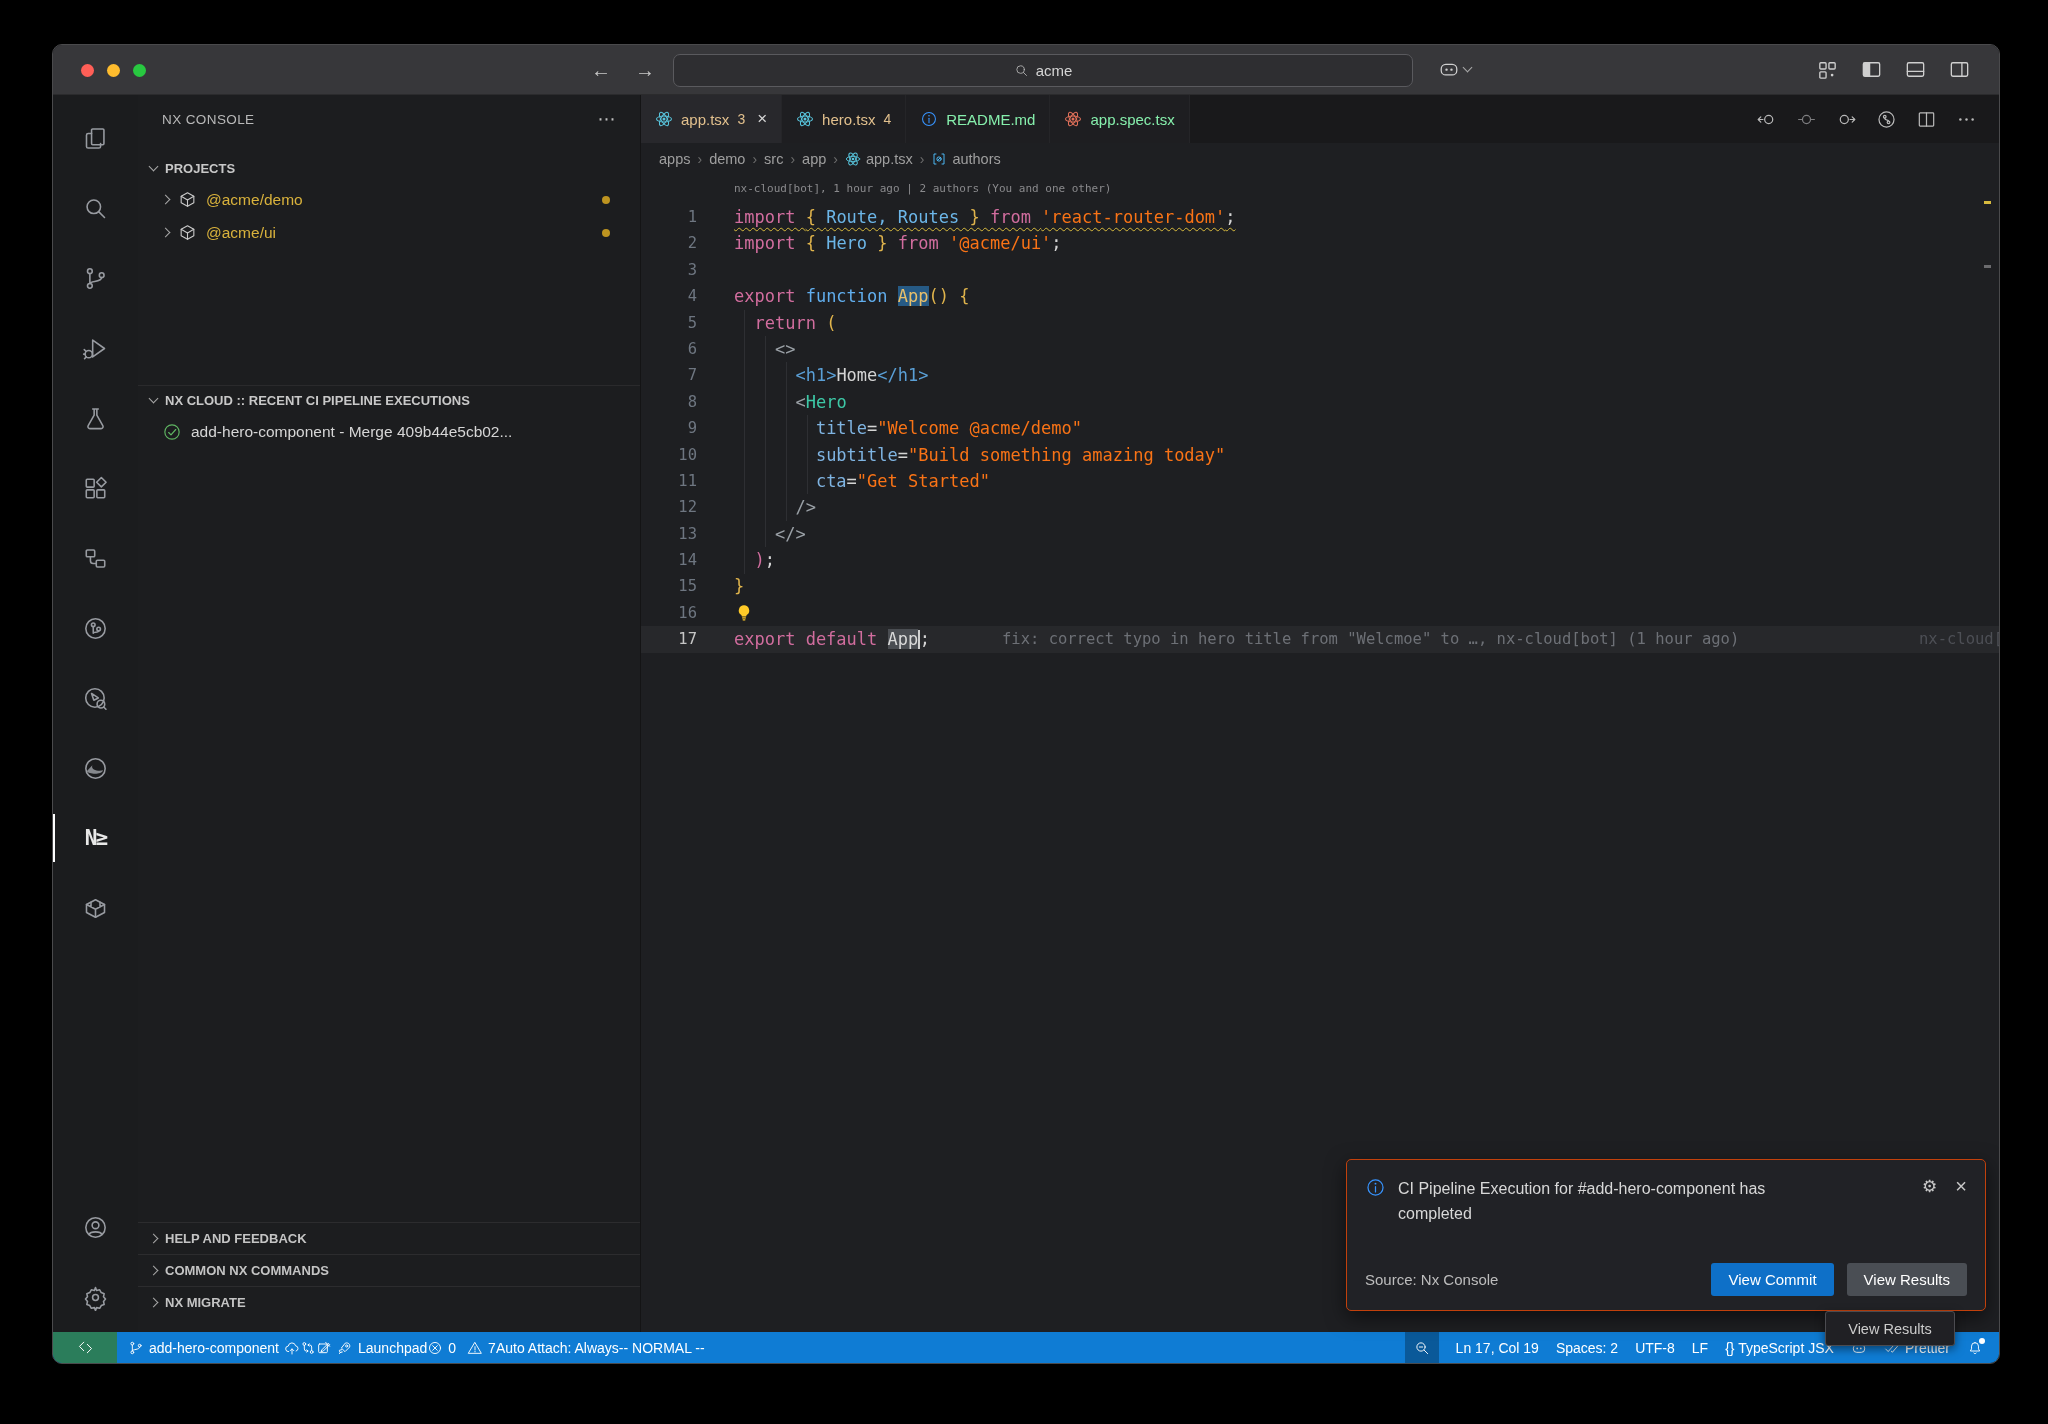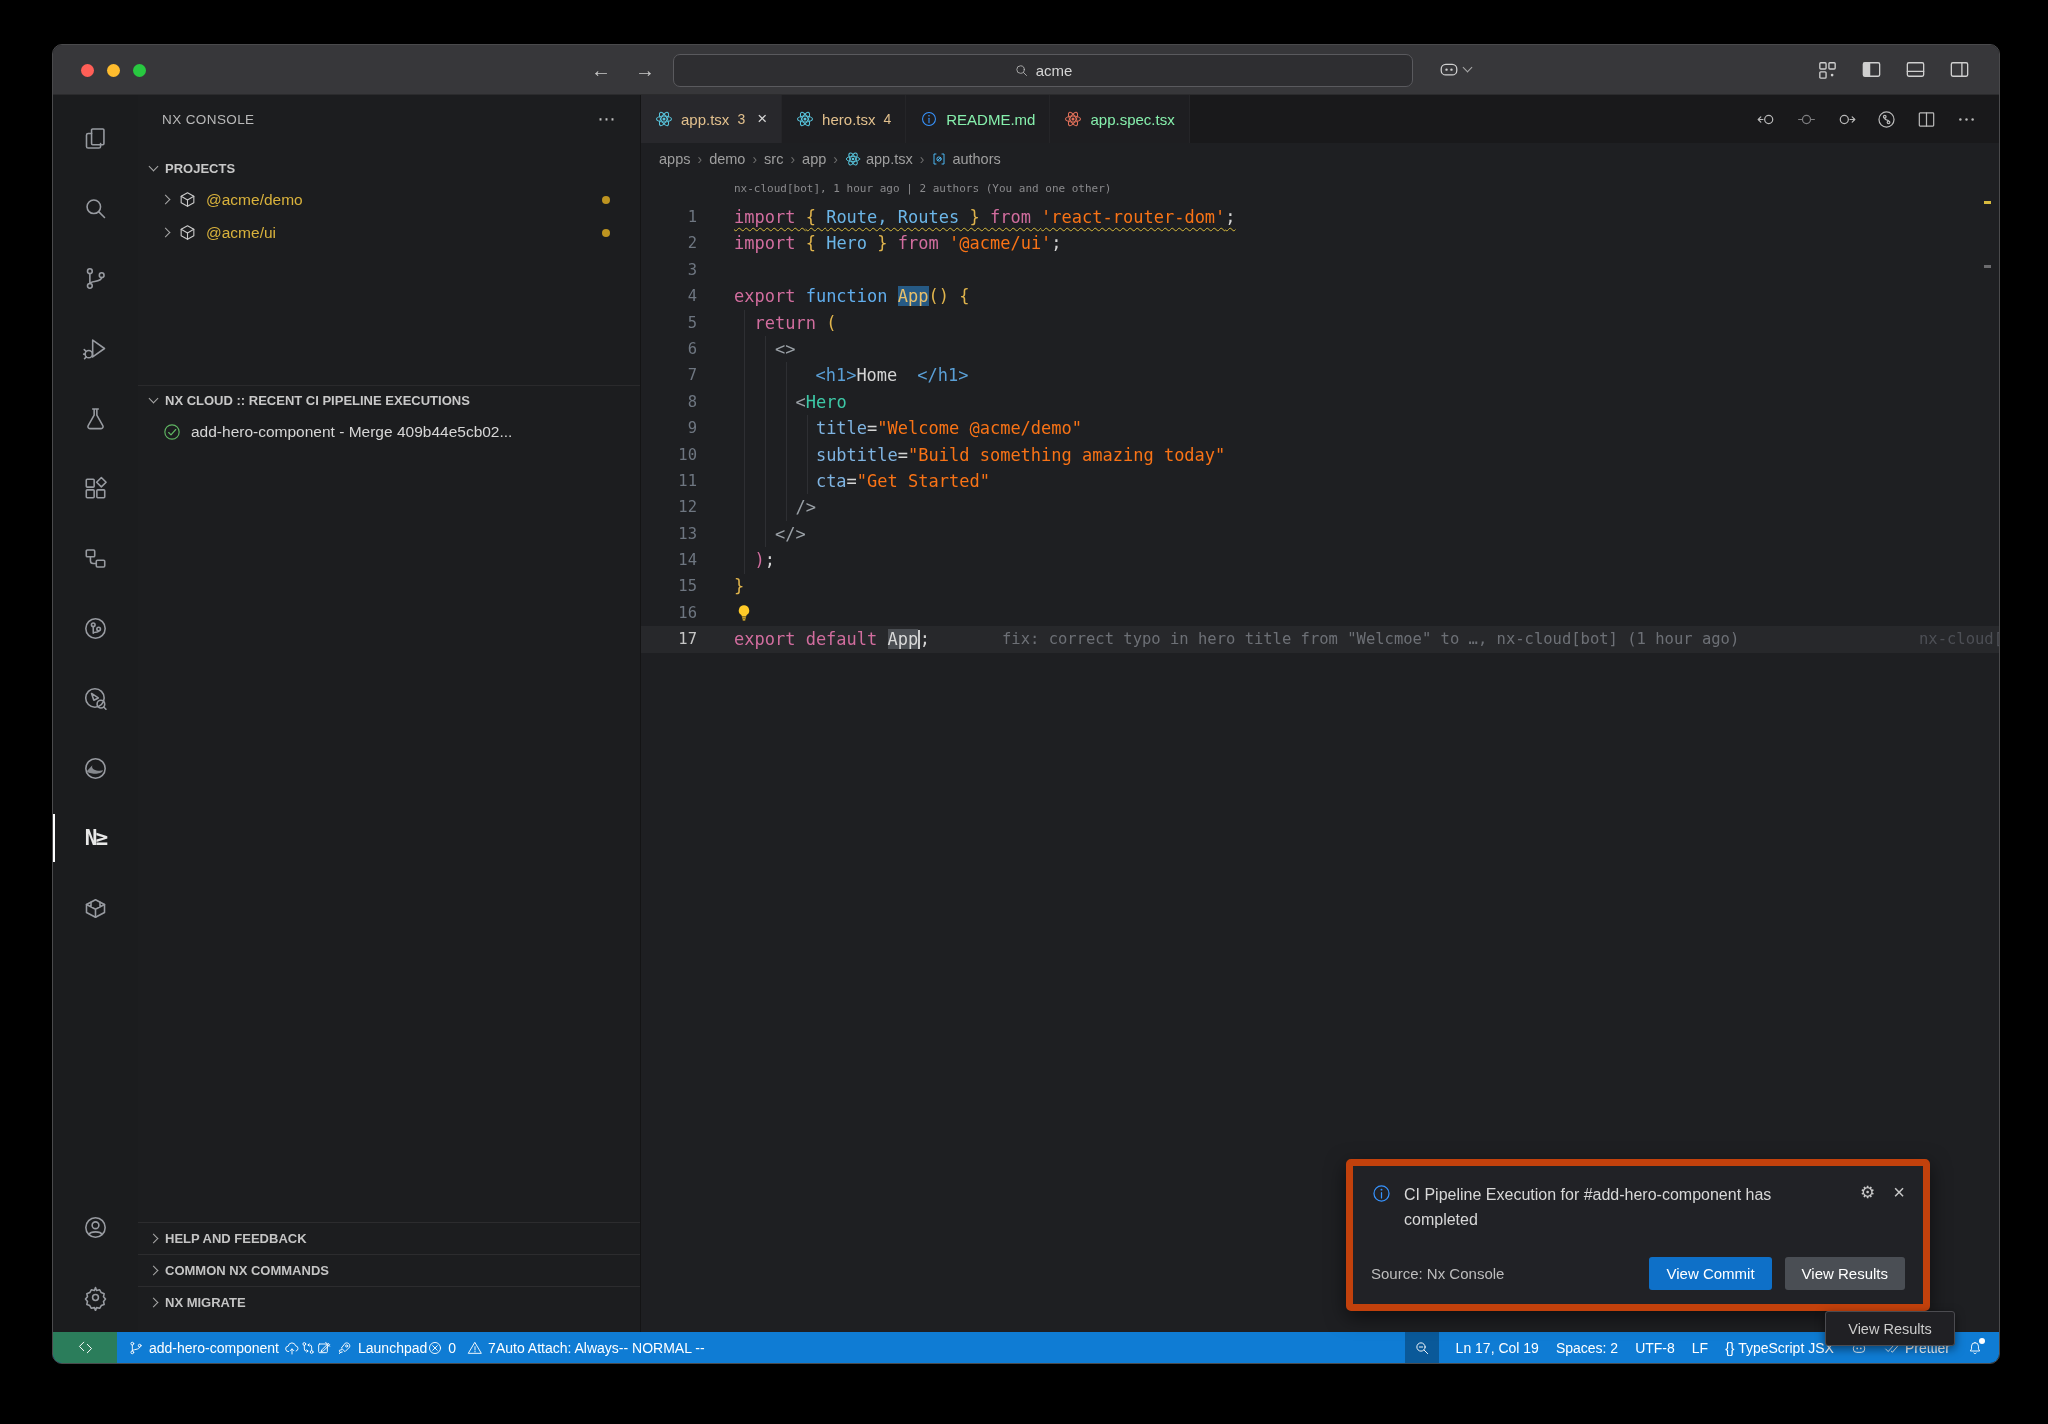--- a/index.html
+++ b/index.html
@@ -67,21 +67,21 @@
   
   .code{position:relative;flex:1;overflow:hidden;font-family:"DejaVu Sans Mono",monospace;font-size:17px;}
   .codelens{position:absolute;left:93px;top:7px;font-size:11px;color:#8a8a8d;font-family:"DejaVu Sans Mono",monospace;cursor:pointer;}
   .lines{position:absolute;left:0;top:29px;right:0;}
   .line{display:flex;height:26.4px;line-height:26.4px;white-space:pre;position:relative;}
   .line .ln{width:56px;text-align:right;color:#6e7681;font-size:15.5px;flex:0 0 auto;}
   .line .lc{margin-left:37px;color:#d4d4d4;}
   .line.current{background:rgba(255,255,255,.045);}
   .line.current .ln{color:#c6c6c6;}
   .tk-kw{color:#d16d9e;} .tk-kwb{color:#61aeee;} .tk-b{color:#e0b44c;} .tk-id{color:#6cb6e8;}
-  .tk-str{color:#f97316;} .tk-fg{color:#d4d4d4;} .tk-tag{color:#5a9fd6;margin-left:20px;} .tk-cmp{color:#3dc9a7;}
+  .tk-str{color:#f97316;} .tk-fg{color:#d4d4d4;} .tk-tag{color:#5a9fd6;} .tk-cmp{color:#3dc9a7;}
   .tk-attr{color:#7fb4e2;} .tk-pnc{color:#9aa0a6;} .tk-pink{color:#d16d9e;}
   .tk-defhl{color:#e8c06b;background:#265a85;}
   .tk-wordhl{color:#d8d8d8;background:#4a4d52;}
   .squig{text-decoration:underline wavy #d7ba3e 1px;text-underline-offset:4px;}
   .caret{display:inline-block;width:1.5px;height:19px;background:#d0d0d0;vertical-align:-4px;}
   .bulb{position:absolute;left:93px;top:3px;width:20px;height:20px;}
   .blame{color:#6d7076;font-size:15.5px;margin-left:72px;}
   .blame-overflow{position:absolute;right:0;width:80px;overflow:hidden;color:#4d4f55;font-size:15.5px;white-space:pre;height:26.4px;line-height:26.4px;}
   .guide{position:absolute;width:1px;background:#2e2f33;}
   .ruler-mark{position:absolute;right:8px;width:7px;height:3px;}
@@ -90,21 +90,21 @@
   .remote-box{width:64px;height:31px;background:#2b7d5b;display:flex;align-items:center;justify-content:center;flex:0 0 auto;cursor:pointer;}
   .remote-box .icon{width:17px;height:17px;}
   .sb-left{display:flex;align-items:center;gap:0;padding-left:11px;}
   .sb-right{margin-left:auto;display:flex;align-items:center;gap:17px;padding-right:16px;}
   .sb-item{display:flex;align-items:center;gap:5px;cursor:pointer;white-space:nowrap;}
   .sb-item .icon{width:16px;height:16px;}
   .sb-item.dark{background:rgba(0,0,0,.28);height:31px;padding:0 9px;}
   .belldot{position:absolute;width:6px;height:6px;border-radius:50%;background:#fff;right:-2px;top:-2px;}
   .relpos{position:relative;}
   
-  .toast{position:absolute;left:1293px;top:1114px;width:584px;height:152px;background:#212226;border:7px solid #c2410c;border-radius:5px;box-shadow:0 6px 20px rgba(0,0,0,.55);z-index:5;padding:16px 18px 14px 18px;color:#d8d8d8;}
+  .toast{position:absolute;left:1293px;top:1114px;width:640px;height:152px;background:#212226;border:1px solid #c2410c;border-radius:5px;box-shadow:0 6px 20px rgba(0,0,0,.55);z-index:5;padding:16px 18px 14px 18px;color:#d8d8d8;}
   .toast-row1{display:flex;gap:12px;}
   .toast .info-ic{width:21px;height:21px;color:#3794ff;flex:0 0 auto;margin-top:1px;}
   .toast-msg{font-size:16px;line-height:25px;width:430px;}
   .toast-icons{margin-left:auto;display:flex;gap:18px;color:#c8c8c8;font-size:17px;}
   .toast-icons span{cursor:pointer;}
   .toast-row2{position:absolute;left:18px;right:18px;bottom:14px;display:flex;align-items:center;}
   .toast-src{font-size:15px;color:#bdbdbd;}
   .toast-btns{margin-left:auto;display:flex;gap:13px;}
   .btn{height:33px;padding:0 17px;font-size:15px;display:flex;align-items:center;border-radius:3px;cursor:pointer;border:none;color:#fff;font-family:"Liberation Sans",sans-serif;}
   .btn.primary{background:#0e70c8;}

